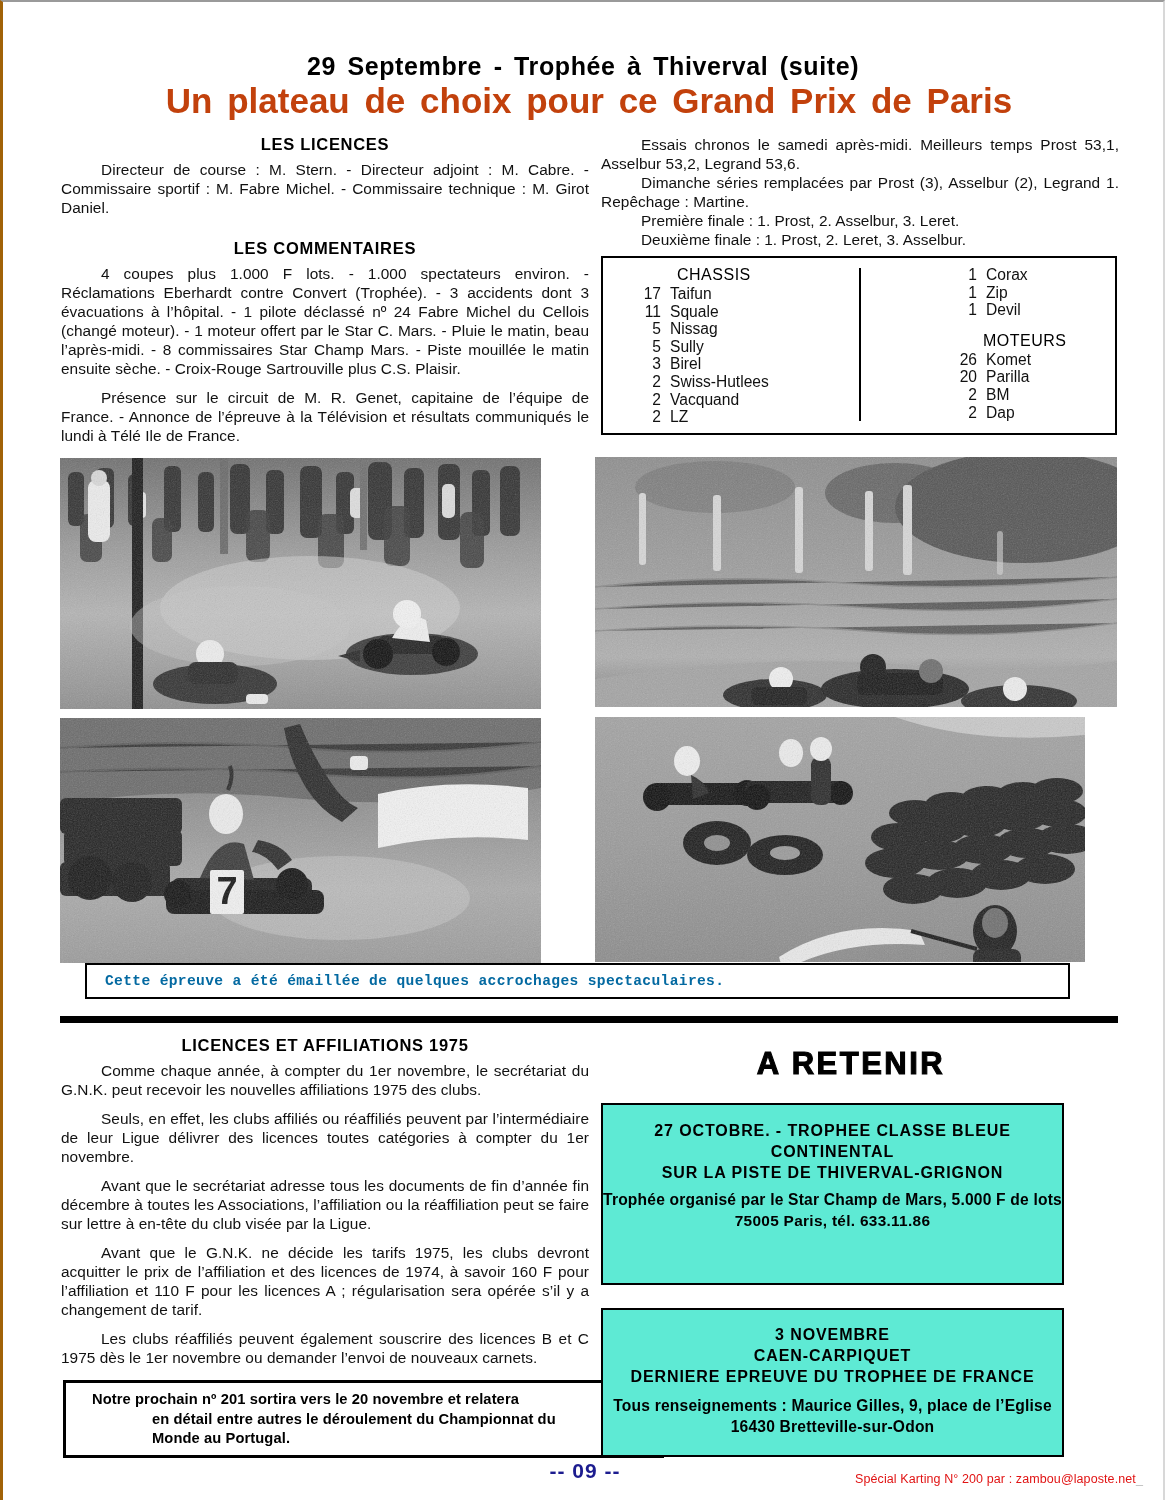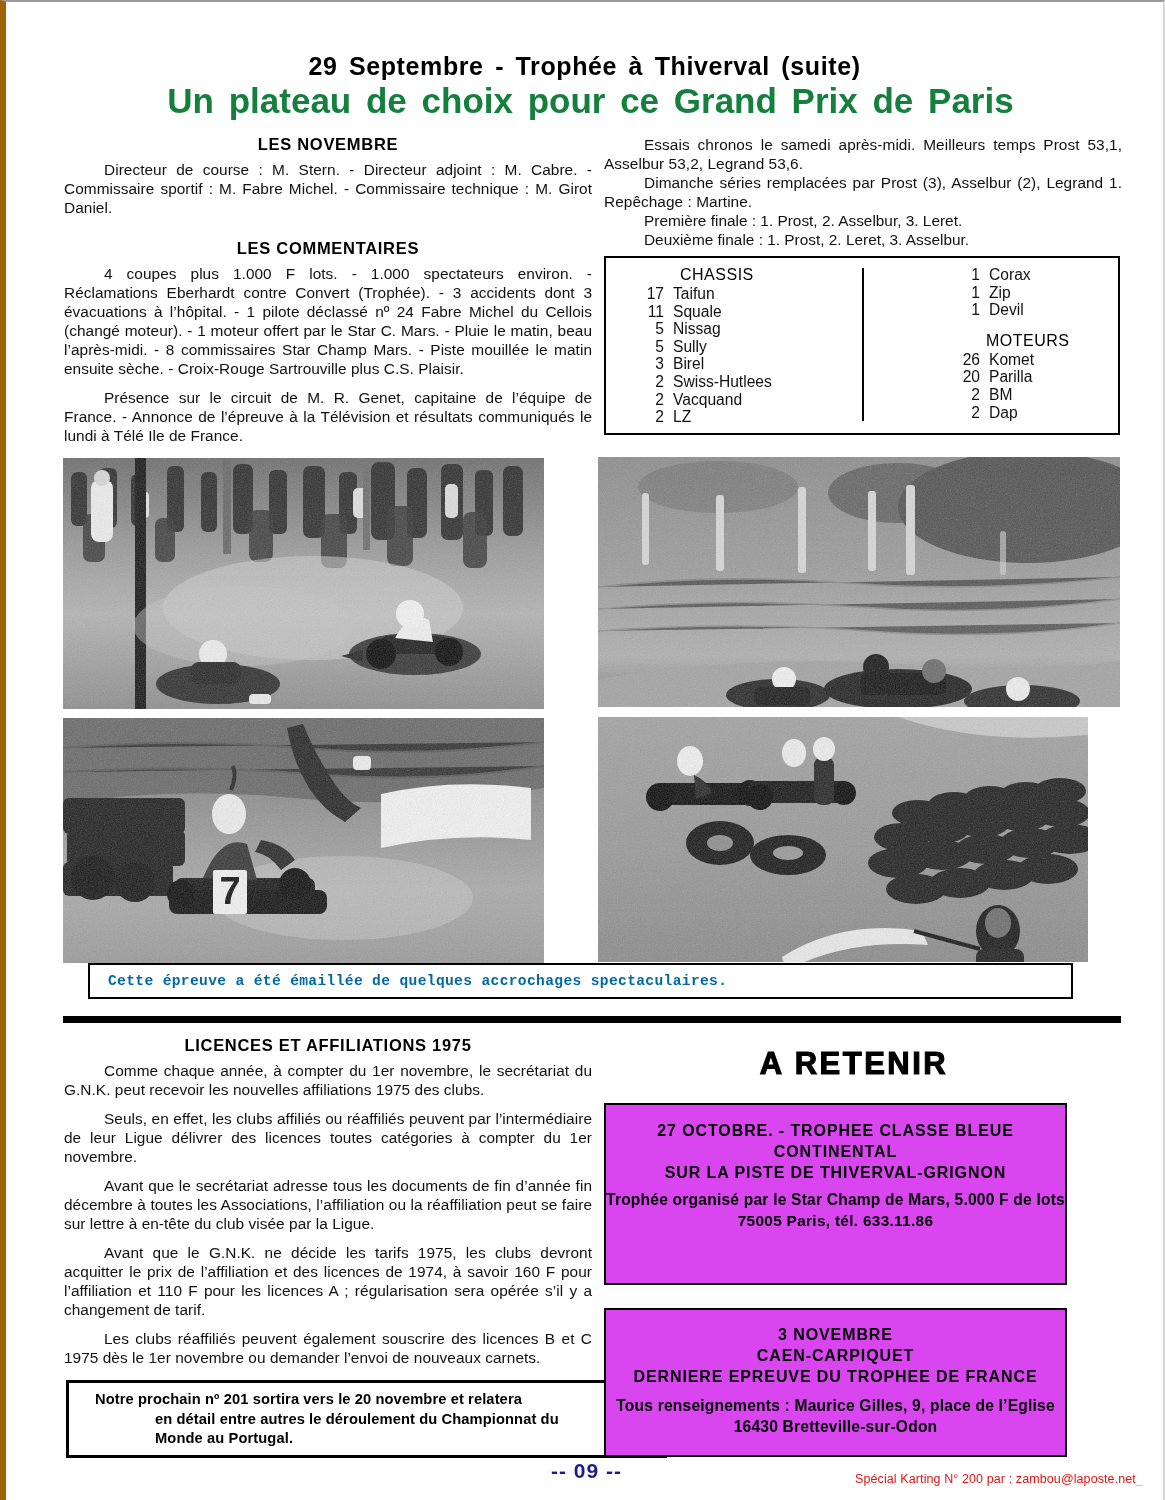--- a/index.html
+++ b/index.html
@@ -9,21 +9,21 @@
   }
   body {
     font-family: "Liberation Sans", sans-serif;
   }
   #page {
     position: relative;
     width: 1165px;
     height: 1500px;
     background: #ffffff;
     box-sizing: border-box;
-    border-left: 6px solid #a16207;
+    border-left: 3px solid #a16207;
     border-top: 2px solid #9a9a9a;
     border-right: 2px solid #d8d8d8;
     overflow: hidden;
   }
 
   
   .hdr-sub {
     position: absolute;
     left: 0; right: 0;
     top: 50px;
@@ -37,21 +37,21 @@
   }
   .hdr-main {
     position: absolute;
     left: 0; right: 0;
     top: 79px;
     text-align: center;
     font-family: "Liberation Sans", sans-serif;
     font-weight: bold;
     font-size: 35px;
     letter-spacing: 0px;
-    color: #15803d;
+    color: #c2410c;
     word-spacing: 5px;
     padding-left: 12px;
   }
 
   
   .col-left {
     position: absolute;
     left: 58px;
     width: 528px;
     top: 133px;
@@ -232,21 +232,21 @@
     font-weight: bold;
     font-size: 31px;
     letter-spacing: 2.5px;
     color: #000;
     -webkit-text-stroke: 1.1px #000;
   }
   .ad-box {
     position: absolute;
     border: 2.5px solid #000;
     box-sizing: border-box;
-    background: #d946ef;
+    background: #5eead4;
     text-align: center;
   }
   #ad-box-1 { left: 598px; top: 1101px; width: 463px; height: 182px; }
   #ad-box-2 { left: 598px; top: 1306px; width: 463px; height: 149px; }
   .ad-line {
     font-family: "Liberation Sans", sans-serif;
     font-weight: bold;
     color: #000;
     line-height: 21px;
     margin: 0;
@@ -286,21 +286,21 @@
 </style>
 </head>
 <body>
 
 <div id="page">
 
   <div class="hdr-sub">29  Septembre - Trophée  à  Thiverval  (suite)</div>
   <div class="hdr-main">Un  plateau de choix pour ce Grand Prix  de  Paris</div>
 
   <div class="col-left">
-    <div class="sec-title">LES NOVEMBRE</div>
+    <div class="sec-title">LES LICENCES</div>
     <p class="body">Directeur de course : M. Stern. - Directeur adjoint : M. Cabre. - Commissaire sportif : M. Fabre Michel. - Commissaire technique : M. Girot Daniel.</p>
     <div class="sec-title" style="margin-top:22px;">LES COMMENTAIRES</div>
     <p class="body">4 coupes plus 1.000 F lots. - 1.000 spectateurs environ. - Réclamations Eberhardt contre Convert (Trophée). - 3 accidents dont 3 évacuations à l’hôpital. - 1 pilote déclassé nº 24 Fabre Michel du Cellois (changé moteur). - 1 moteur offert par le Star C. Mars. - Pluie le matin, beau l’après-midi. - 8 commissaires Star Champ Mars. - Piste mouillée le matin ensuite sèche. - Croix-Rouge Sartrouville plus C.S. Plaisir.</p>
     <p class="body">Présence sur le circuit de M. R. Genet, capitaine de l’équipe de France. - Annonce de l’épreuve à la Télévision et résultats communiqués le lundi à Télé Ile de France.</p>
   </div>
 
   <div class="col-right">
     <p class="body tight">Essais chronos le samedi après-midi. Meilleurs temps Prost 53,1, Asselbur 53,2, Legrand 53,6.</p>
     <p class="body tight">Dimanche séries remplacées par Prost (3), Asselbur (2), Legrand 1. Repêchage : Martine.</p>
     <p class="lineblock">Première finale : 1. Prost, 2. Asselbur, 3. Leret.</p>

